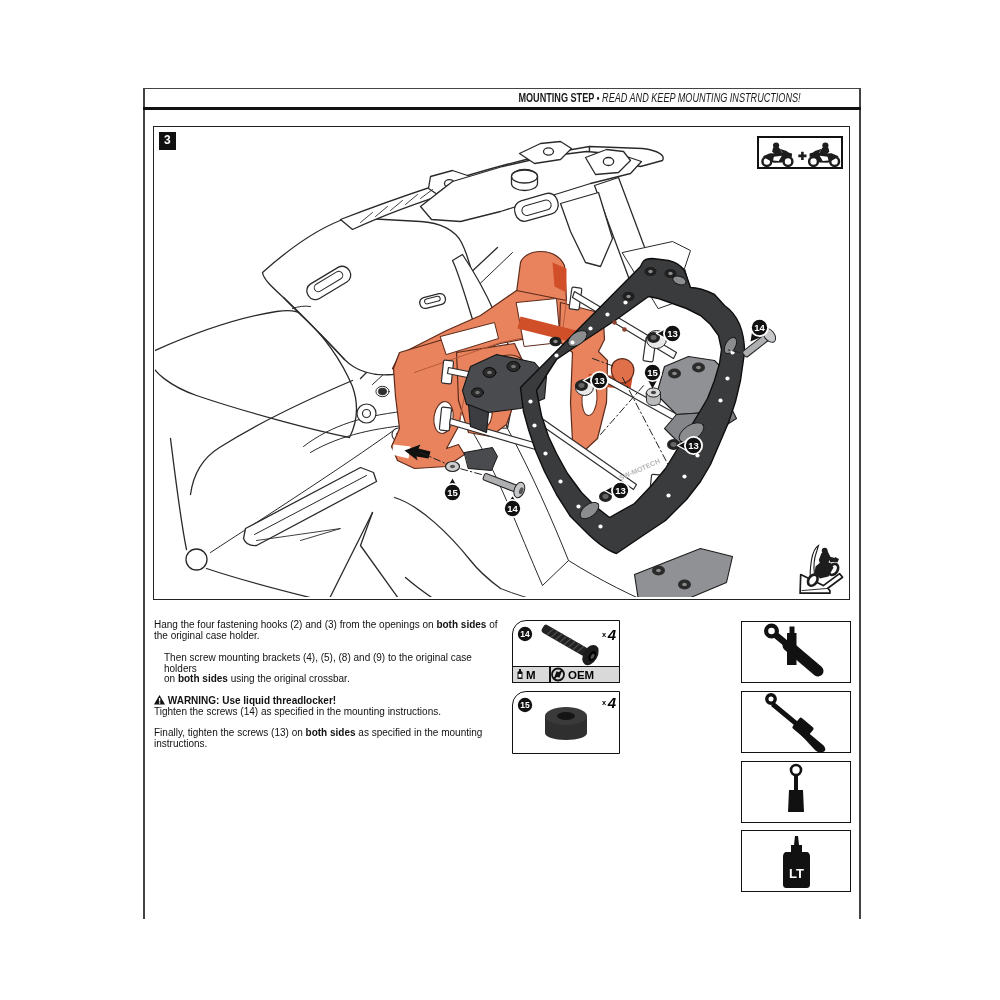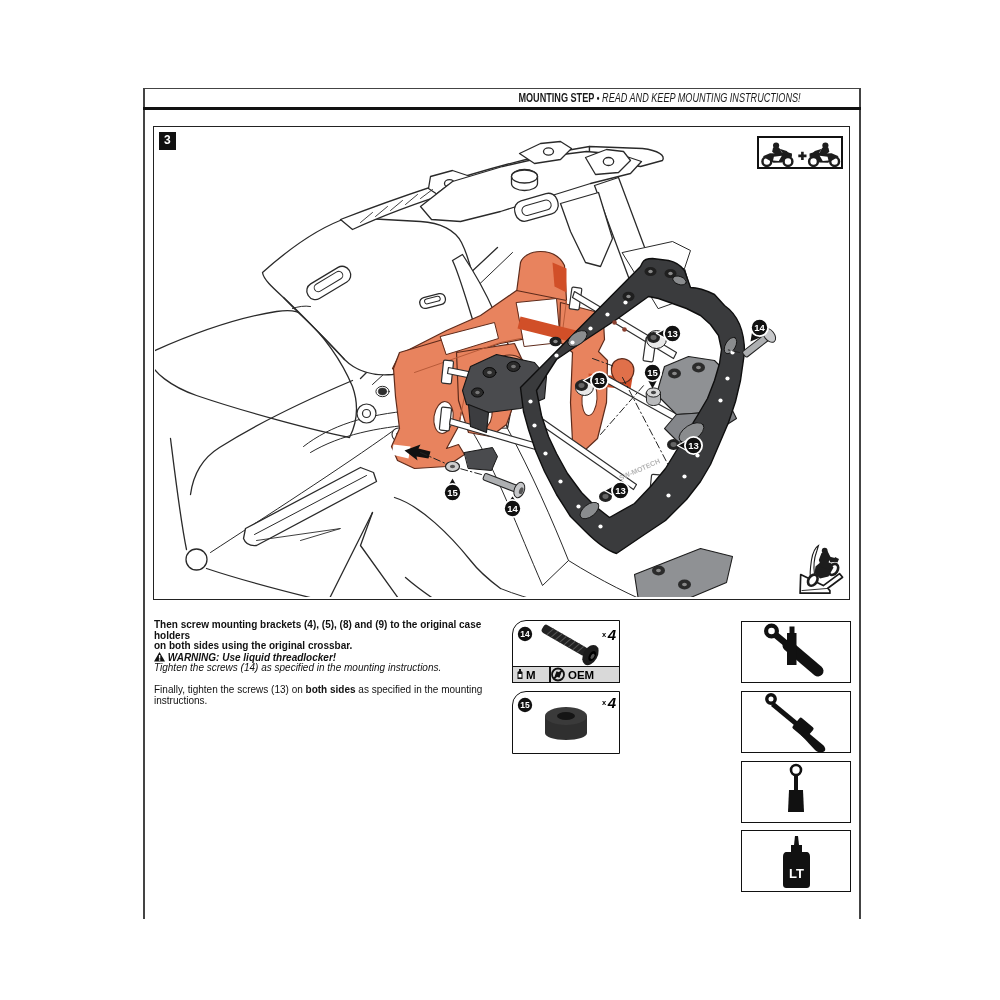--- a/index.html
+++ b/index.html
@@ -386,22 +386,23 @@
 <g fill="#1d1d1d">
 <path d="M815.5,566.5 L822,561 L830,563 L833.5,567.5 L828.5,576.5 L820,578.5 L814.5,573 Z"></path>
 <circle cx="824.7" cy="550.7" r="2.9"></circle>
 <path d="M821.5,553 L827.5,551 L830.5,557 L828.5,562.5 L831.5,563.5 L829.5,569.5 L821.5,567.5 L818.8,560 Z"></path>
 <path d="M827,556 L835,558 L837,561.5 L830.5,562.5 Z"></path>
 <path d="M835,557 L839,559 L837.5,562.5 L834,561.5 Z"></path>
 </g>
 </svg>
 
 <div class="abs" style="left:154px;top:620px;width:360px;font-size:10px;line-height:10.6px;color:#111;">
-<p style="margin:0;font-weight:bold;">Then screw mounting brackets (4), (5), (8) and (9) to the original case holders<br>on <b>both sides</b> using the original crossbar.</p>
-<p style="margin:0;font-style:italic;"><b><svg width="11" height="10" style="vertical-align:-1px">
+<p style="margin:0 0 12px 0;">Hang the four fastening hooks (2) and (3) from the openings on <b>both sides</b> of<br>the original case holder.</p>
+<p style="margin:10px;">Then screw mounting brackets (4), (5), (8) and (9) to the original case holders<br>on <b>both sides</b> using the original crossbar.</p>
+<p style="margin:0;"><b><svg width="11" height="10" style="vertical-align:-1px">
           <path d="M5.5,0 L11,9.5 L0,9.5 Z" fill="#111"></path>
           <rect x="4.9" y="3" width="1.4" height="3.6" fill="#fff"></rect>
           <rect x="4.9" y="7.3" width="1.4" height="1.4" fill="#fff"></rect>
         </svg> WARNING: Use liquid threadlocker!</b><br>Tighten the screws (14) as specified in the mounting instructions.</p>
 <p style="margin:11px 0 0 0;">Finally, tighten the screws (13) on <b>both sides</b> as specified in the mounting<br>instructions.</p>
 </div>
 
 <div class="abs" style="left:512px;top:620px;width:108px;height:63px;border:1.6px solid #111;border-radius:14px 0 0 0;box-sizing:border-box;"></div>
 <div class="abs" style="left:512px;top:666px;width:108px;height:17px;border:1.6px solid #111;background:#d9d9d9;box-sizing:border-box;"></div>
 <div class="abs" style="left:549px;top:666px;width:1.6px;height:17px;background:#111;"></div>

